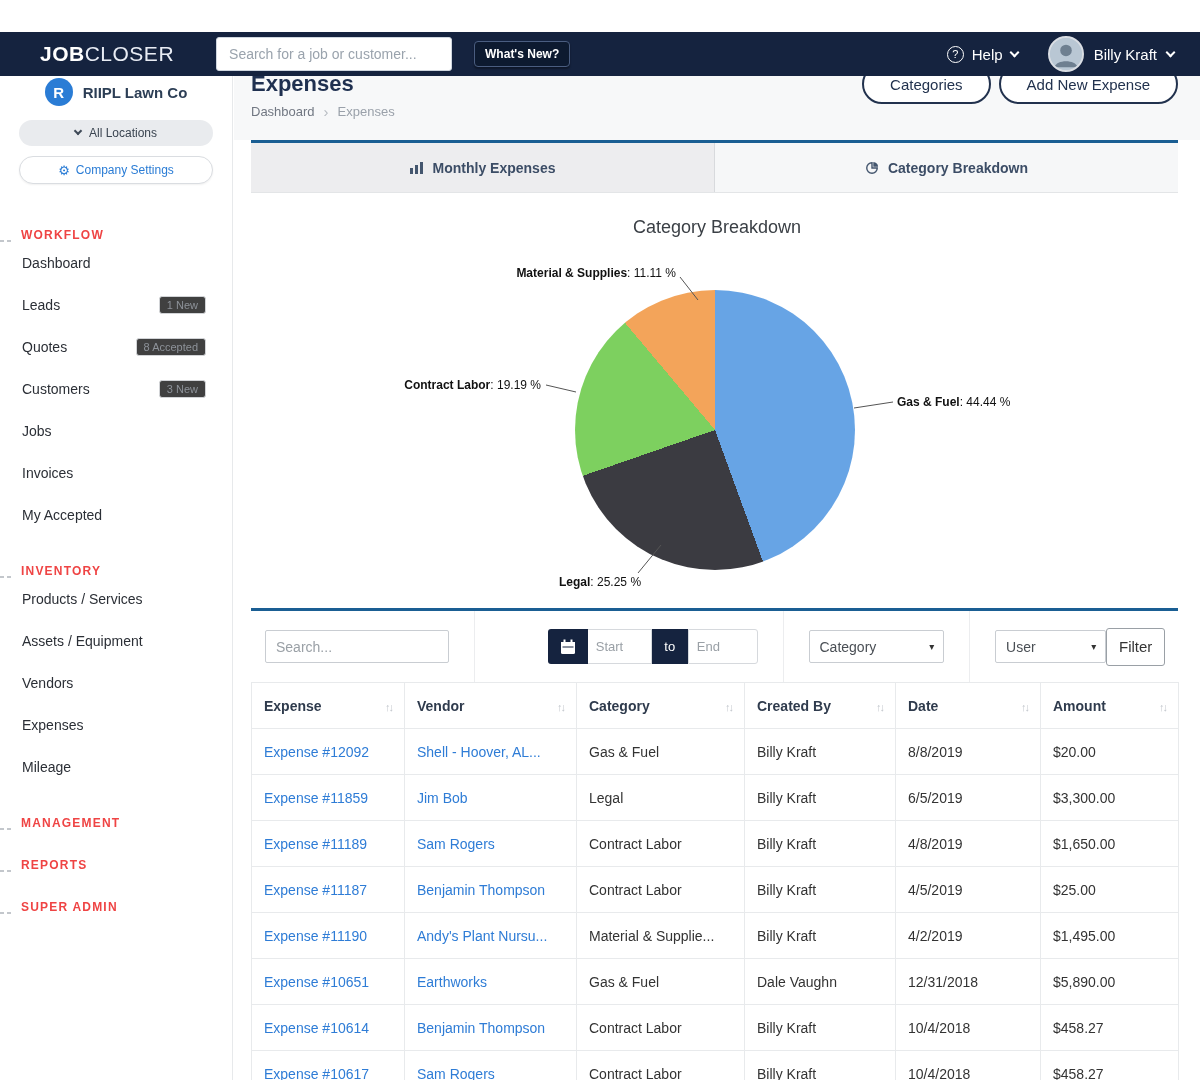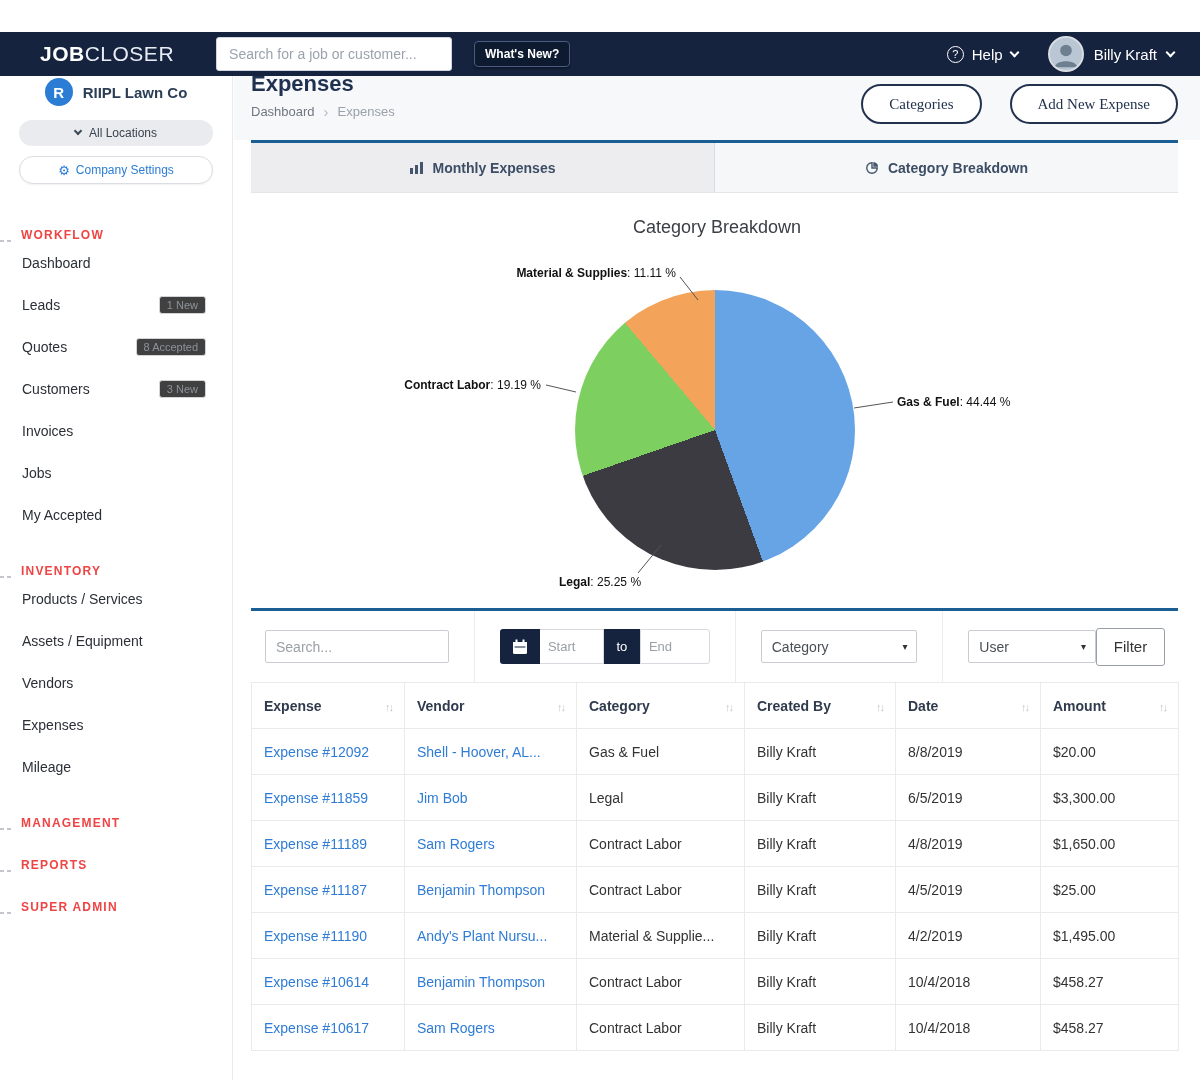--- a/index.html
+++ b/index.html
@@ -53,21 +53,21 @@
            font-size:11px; padding:2px 7px; white-space:nowrap; }
 
   
   .main { position:absolute; top:56px; left:234px; width:966px; height:1024px; background:#fff; }
   .page-header { height:84px; background:#f7f8f9; position:relative; padding:15px 0 0 17px; }
   .page-title { font-size:22px; font-weight:bold; color:#1f3050; }
   .breadcrumb { margin-top:7px; display:flex; align-items:center; gap:9px; font-size:13px; }
   .bc-a { color:#717782; cursor:pointer; }
   .bc-sep { color:#b7bcc2; font-size:15px; line-height:1; }
   .bc-b { color:#9aa1aa; }
-  .header-buttons { position:absolute; right:22px; top:28px; display:flex; gap:28px;font-family:Liberation Serif, serif; }
+  .header-buttons { position:absolute; right:22px; top:8px; display:flex; gap:8px; }
   .pill-btn { height:40px; padding:0 26px; border-radius:20px; border:2px solid #22324e; background:#fff;
               font-size:15px; color:#22324e; font-family:inherit; cursor:pointer; }
 
   .rule { height:3px; background:#1A5E93; margin:0 22px 0 17px; }
 
   .tabs { display:flex; height:50px; margin:0 22px 0 17px; border-bottom:1px solid #e3e5e7; }
   .tab { flex:1; display:flex; align-items:center; justify-content:center; gap:9px; font-size:14px;
          font-weight:bold; color:#3c4d66; background:#ededef; cursor:pointer; }
   .tab + .tab { border-left:1px solid #d8dadd; }
   .tab.active { background:#f6f7f8; }
@@ -81,21 +81,21 @@
   .pl-contract { right:659px; top:185px; text-align:right; }
   .pl-gas { left:663px; top:202px; }
   .pl-legal { left:317px; top:382px;margin-left:8px; }
 
   
   .filterbar { height:71px; margin:0 22px 0 17px; display:flex; align-items:center; padding-left:14px; background:#fff; }
   .fb-sep { width:1px; align-self:stretch; background:#ecedef; margin:0 25px; }
   .f-search { width:184px; height:33px; border:1px solid #c9cdd2; border-radius:2px; padding:0 10px;
               font-size:14px; font-family:inherit; color:#333; outline:none; }
   .f-search::placeholder, .date-in::placeholder { color:#9aa0a6; }
-  .date-group { display:flex; align-items:stretch; height:35px; }
+  .date-group { display:flex; align-items:stretch; height:35px;margin-left:48px; }
   .cal-btn { width:40px; background:#15233F; border:none; border-radius:3px 0 0 3px; display:flex;
              align-items:center; justify-content:center; cursor:pointer; }
   .date-in { border:1px solid #d6d9dd; border-left:none; width:64px; padding:0 8px; font-size:13px;
              font-family:inherit; color:#555; outline:none; }
   .date-in.end { width:70px; border-radius:0 3px 3px 0; border-left:1px solid #d6d9dd; }
   .to-box { width:36px; background:#15233F; color:#fff; font-size:13px; display:flex; align-items:center;
             justify-content:center; }
   .select { height:33px; border:1px solid #c9cdd2; border-radius:2px; display:flex; align-items:center;
             justify-content:space-between; padding:0 9px 0 10px; font-size:14px; color:#4a4f55; cursor:pointer;
             background:#fff; }
@@ -169,24 +169,24 @@
       </div>
       <div class="nav-item">
         <span>Quotes</span>
         <span class="badge">8 Accepted</span>
       </div>
       <div class="nav-item">
         <span>Customers</span>
         <span class="badge">3 New</span>
       </div>
       <div class="nav-item">
+        <span>Jobs</span>
+      </div>
+      <div class="nav-item">
         <span>Invoices</span>
-      </div>
-      <div class="nav-item">
-        <span>Jobs</span>
       </div>
       <div class="nav-item">
         <span>My Accepted</span>
       </div>
       <div class="nav-header">
         <span class="dashes"></span>
         <span>INVENTORY</span>
       </div>
       <div class="nav-item">
         <span>Products / Services</span>
@@ -354,20 +354,28 @@
         </tr>
         <tr>
           <td><a href="#">Expense #11190</a></td>
           <td><a href="#">Andy's Plant Nursu...</a></td>
           <td>Material &amp; Supplie...</td>
           <td>Billy Kraft</td>
           <td>4/2/2019</td>
           <td>$1,495.00</td>
         </tr>
         <tr>
+          <td><a href="#">Expense #10651</a></td>
+          <td><a href="#">Earthworks</a></td>
+          <td>Gas &amp; Fuel</td>
+          <td>Dale Vaughn</td>
+          <td>12/31/2018</td>
+          <td>$5,890.00</td>
+        </tr>
+        <tr>
           <td><a href="#">Expense #10614</a></td>
           <td><a href="#">Benjamin Thompson</a></td>
           <td>Contract Labor</td>
           <td>Billy Kraft</td>
           <td>10/4/2018</td>
           <td>$458.27</td>
         </tr>
         <tr>
           <td><a href="#">Expense #10617</a></td>
           <td><a href="#">Sam Rogers</a></td>

